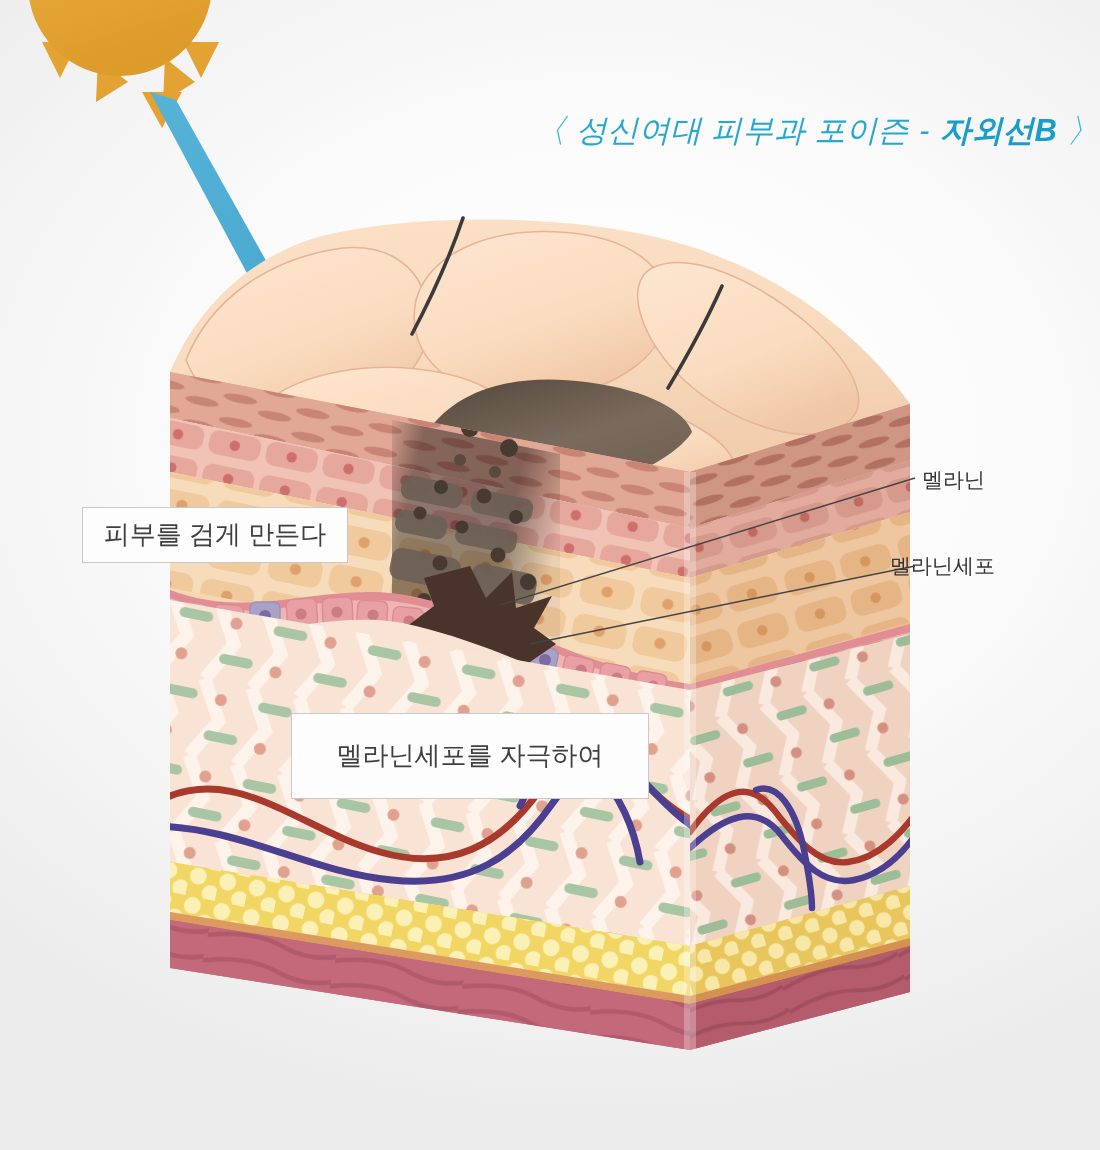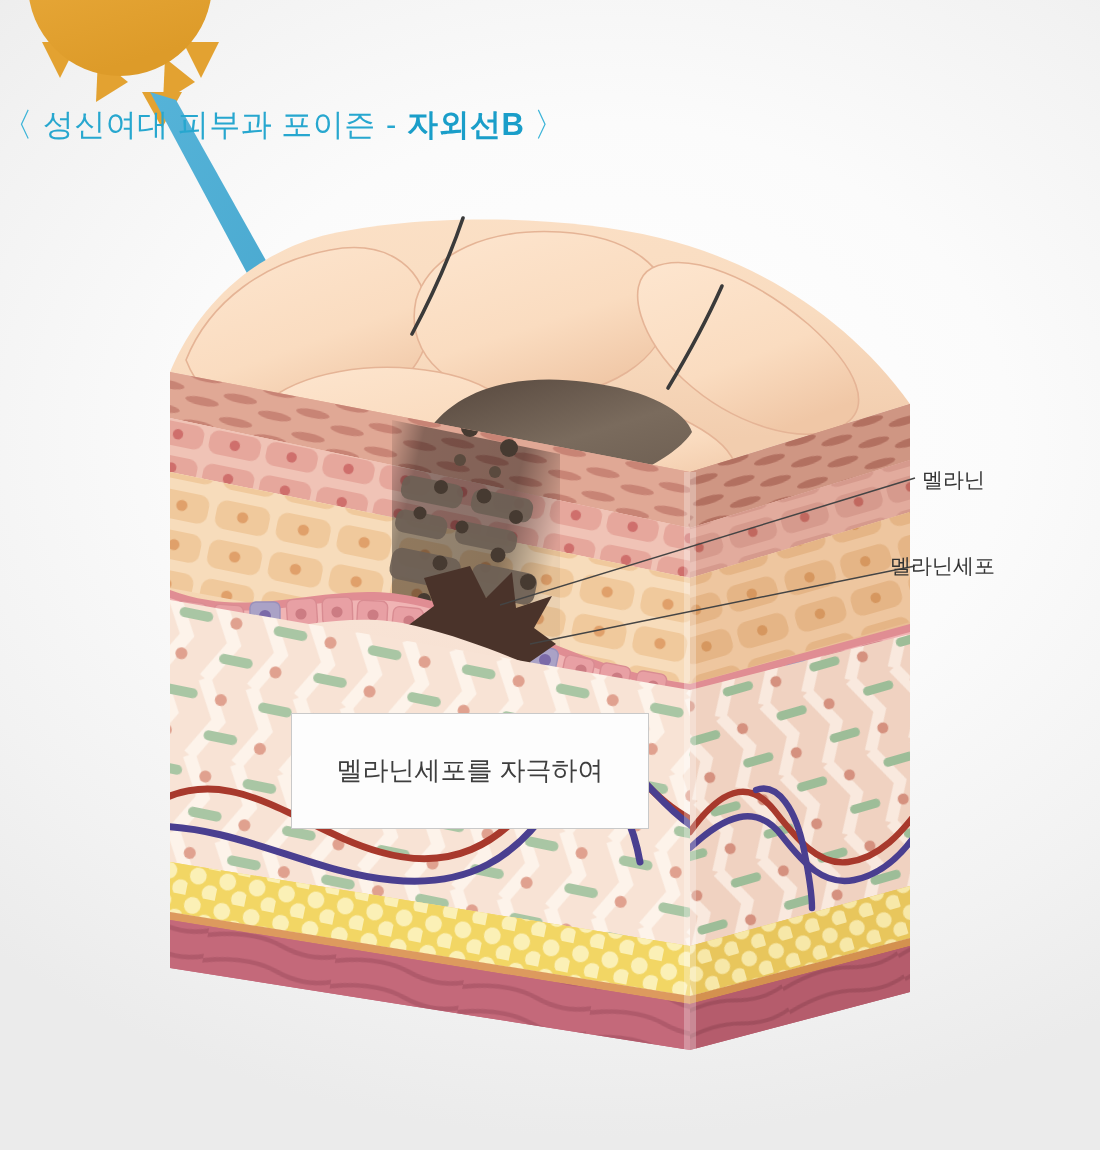--- a/index.html
+++ b/index.html
@@ -14,27 +14,28 @@
     position:relative;
     width:1100px;height:1150px;
     background:radial-gradient(ellipse 900px 700px at 55% 38%, #ffffff 0%, #fbfbfb 45%, #f2f2f2 78%, #ebebeb 100%);
     overflow:hidden;
   }
   #artwork{position:absolute;left:0;top:0;width:1100px;height:1150px;}
 
   
   .title{
     position:absolute;
-    left:0;right:0;top:103px;
-    text-align:left;
+    left:0;right:0;top:109px;
+    text-align:right;
     font-size:31px;
     letter-spacing:0.5px;
     color:#27a7cf;
     white-space:nowrap;
     user-select:none;
+    font-style:italic;
   }
   .title .brk{font-size:33px;color:#3cb4d8;font-weight:400;vertical-align:-1px;}
   .title .lead{font-weight:400;}
   .title .dash{font-weight:400;padding:0 1px;}
   .title .em{font-weight:700;color:#1a9ec9;}
 
   
   .callout{
     position:absolute;
     background:#fdfdfd;
@@ -46,21 +47,21 @@
     justify-content:center;
     flex-direction:column;
     line-height:1.30;
     user-select:none;
   }
   #callout-dark{
     left:82px;top:507px;width:266px;height:56px;
     font-size:26px;
   }
   #callout-melasma{
-    left:291px;top:713px;width:358px;height:116px;
+    left:291px;top:713px;width:358px;height:86px;
     font-size:26px;
   }
   #callout-melasma .ln{display:block;white-space:nowrap;}
 
   
   .side-label{
     position:absolute;
     font-size:21px;
     color:#333333;
     white-space:nowrap;
@@ -557,20 +558,23 @@
   </svg>
 
   <div class="title">
     <span class="brk">〈</span>
     <span class="lead">성신여대 피부과 포이즌</span>
     <span class="dash">-</span>
     <span class="em">자외선B</span>
     <span class="brk">〉</span>
   </div>
 
+  <div class="callout" id="callout-dark">
+    <span>피부를 검게 만든다</span>
+  </div>
 
   <div class="callout" id="callout-melasma">
     <span class="ln">멜라닌세포를 자극하여</span>
   </div>
 
   <div class="side-label" id="label-melanin">멜라닌</div>
   <div class="side-label" id="label-melanocyte">멜라닌세포</div>
 
 </div>
 

